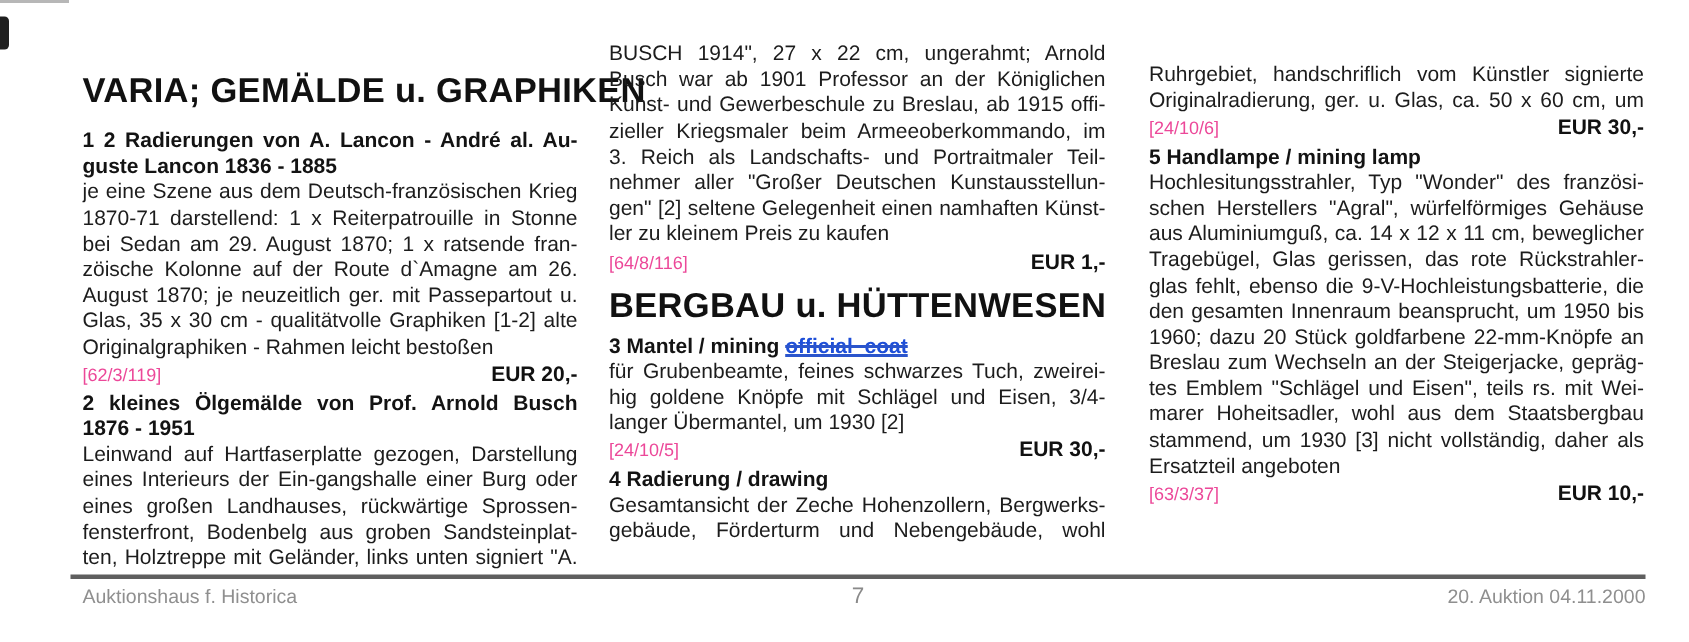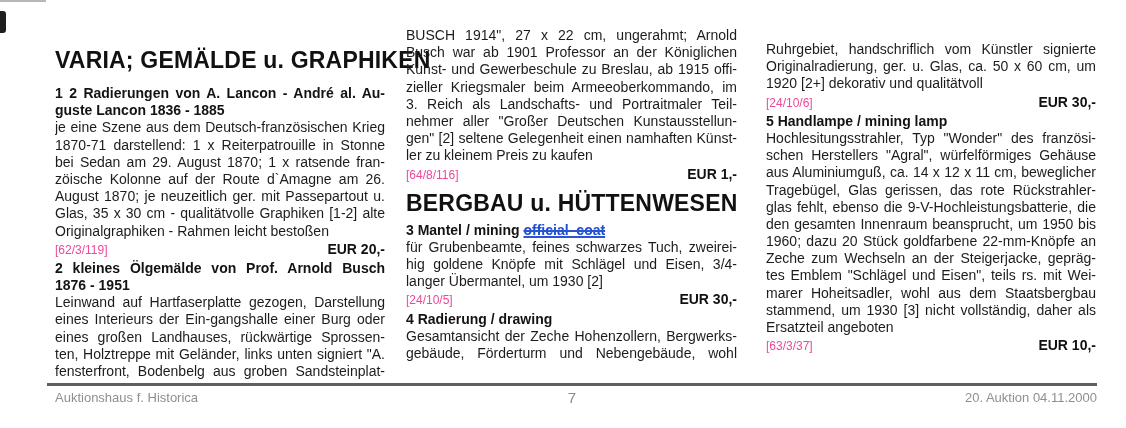--- a/index.html
+++ b/index.html
@@ -93,22 +93,22 @@
       <span class="price">EUR 20,-</span>
     </div>
     <div class="title">
       <div class="ln">2 kleines Ölgemälde von Prof. Arnold Busch</div>
       <div class="ln end">1876 - 1951</div>
     </div>
     <div class="body">
       <div class="ln">Leinwand auf Hartfaserplatte gezogen, Darstellung</div>
       <div class="ln">eines Interieurs der Ein-gangshalle einer Burg oder</div>
       <div class="ln">eines großen Landhauses, rückwärtige Sprossen-</div>
+      <div class="ln">fensterfront, Bodenbelg aus groben Sandsteinplat-</div>
       <div class="ln">ten, Holztreppe mit Geländer, links unten signiert "A.</div>
-      <div class="ln">fensterfront, Bodenbelg aus groben Sandsteinplat-</div>
     </div>
   </div>
 <div class="col col-mid" id="col-mid">
     <div class="body">
       <div class="ln">BUSCH 1914", 27 x 22 cm, ungerahmt; Arnold</div>
       <div class="ln">Busch war ab 1901 Professor an der Königlichen</div>
       <div class="ln">Kunst- und Gewerbeschule zu Breslau, ab 1915 offi-</div>
       <div class="ln">zieller Kriegsmaler beim Armeeoberkommando, im</div>
       <div class="ln">3. Reich als Landschafts- und Portraitmaler Teil-</div>
       <div class="ln">nehmer aller "Großer Deutschen Kunstausstellun-</div>
@@ -137,38 +137,37 @@
     </div>
     <div class="body">
       <div class="ln">Gesamtansicht der Zeche Hohenzollern, Bergwerks-</div>
       <div class="ln">gebäude, Förderturm und Nebengebäude, wohl</div>
     </div>
   </div>
 <div class="col col-right" id="col-right">
     <div class="body">
       <div class="ln">Ruhrgebiet, handschriflich vom Künstler signierte</div>
       <div class="ln">Originalradierung, ger. u. Glas, ca. 50 x 60 cm, um</div>
-      <div class="ln end">1920 [2+] dekorativ und qualitätvoll</div>
     </div>
     <div class="ref-row">
       <span class="ref">[24/10/6]</span>
       <span class="price">EUR 30,-</span>
     </div>
     <div class="title">
       <div class="ln end">5 Handlampe / mining lamp</div>
     </div>
     <div class="body">
       <div class="ln">Hochlesitungsstrahler, Typ "Wonder" des französi-</div>
       <div class="ln">schen Herstellers "Agral", würfelförmiges Gehäuse</div>
       <div class="ln">aus Aluminiumguß, ca. 14 x 12 x 11 cm, beweglicher</div>
       <div class="ln">Tragebügel, Glas gerissen, das rote Rückstrahler-</div>
       <div class="ln">glas fehlt, ebenso die 9-V-Hochleistungsbatterie, die</div>
       <div class="ln">den gesamten Innenraum beansprucht, um 1950 bis</div>
       <div class="ln">1960; dazu 20 Stück goldfarbene 22-mm-Knöpfe an</div>
-      <div class="ln">Zeche zum Wechseln an der Steigerjacke, gepräg-</div>
+      <div class="ln">Breslau zum Wechseln an der Steigerjacke, gepräg-</div>
       <div class="ln">tes Emblem "Schlägel und Eisen", teils rs. mit Wei-</div>
       <div class="ln">marer Hoheitsadler, wohl aus dem Staatsbergbau</div>
       <div class="ln">stammend, um 1930 [3] nicht vollständig, daher als</div>
       <div class="ln end">Ersatzteil angeboten</div>
     </div>
     <div class="ref-row">
       <span class="ref">[63/3/37]</span>
       <span class="price">EUR 10,-</span>
     </div>
   </div>

